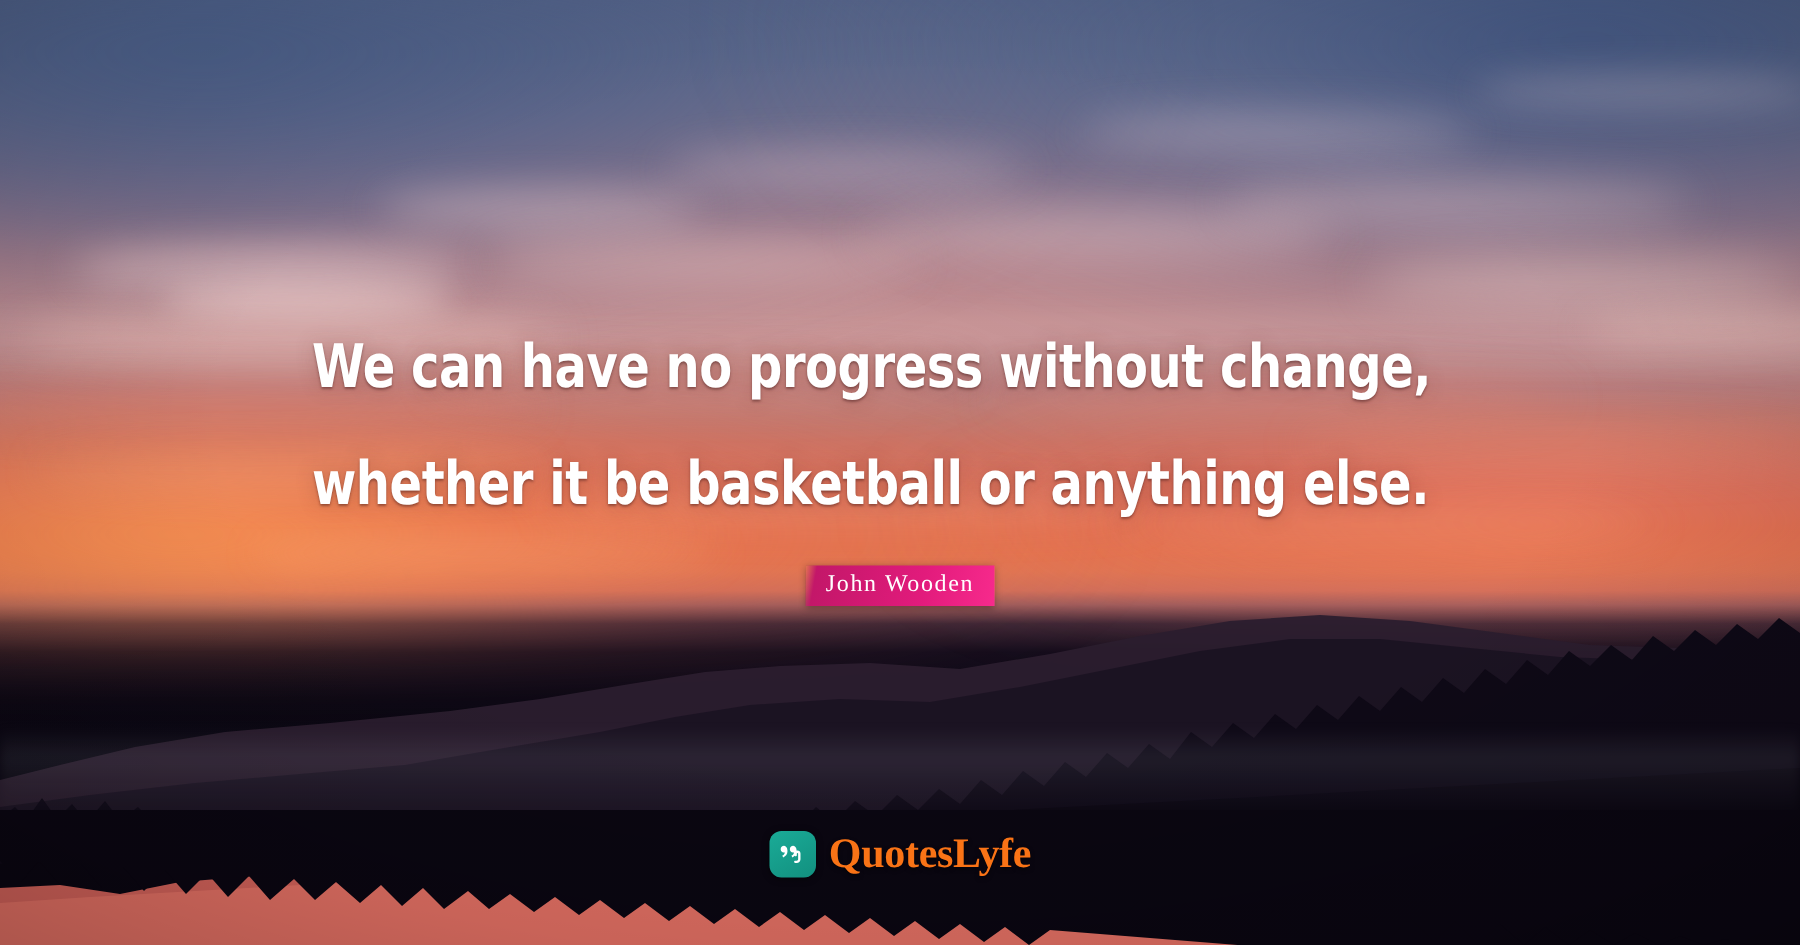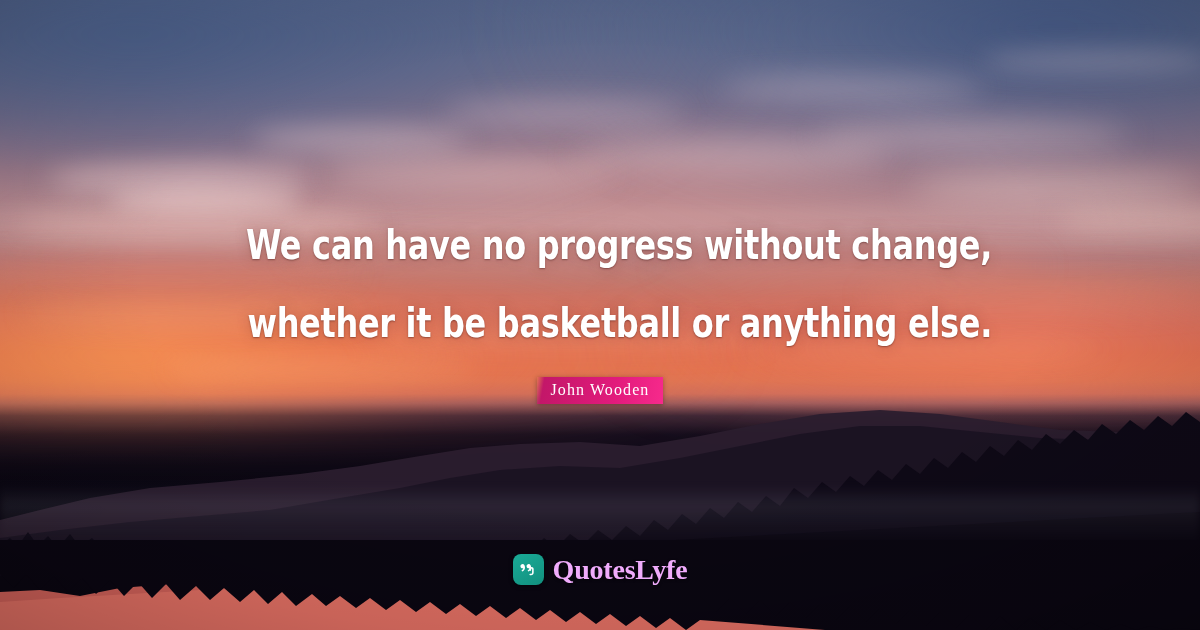--- a/index.html
+++ b/index.html
@@ -152,21 +152,21 @@
     inset: 0;
     display: flex;
     flex-direction: column;
     align-items: center;
   }
   .quote-block {
     position: absolute;
     left: 0;
     right: 0;
     top: 206px;
-    text-align: right;
+    text-align: left;
     padding: 0 110px;
     box-sizing: border-box;
   }
   .quote-line {
     color: #ffffff;
     font-family: "DejaVu Sans", sans-serif;
     font-size: 40px;
     font-weight: 700;
     line-height: 78px;
     letter-spacing: -0.4px;
@@ -216,21 +216,21 @@
     height: 31px;
     border-radius: 8px;
     background: linear-gradient(150deg, #1aab97 0%, #12907f 100%);
     display: flex;
     align-items: center;
     justify-content: center;
     box-shadow: 0 1px 4px rgba(0,0,0,0.5);
     flex: 0 0 auto;
   }
   .logo-text {
-    color: #f0abfc;
+    color: #f97316;
     font-family: "Liberation Serif", serif;
     font-weight: 700;
     font-size: 28px;
     letter-spacing: -0.2px;
     line-height: 1;
     text-shadow: 0 1px 3px rgba(0,0,0,0.55);
   }
 </style>
 </head>
 <body>

